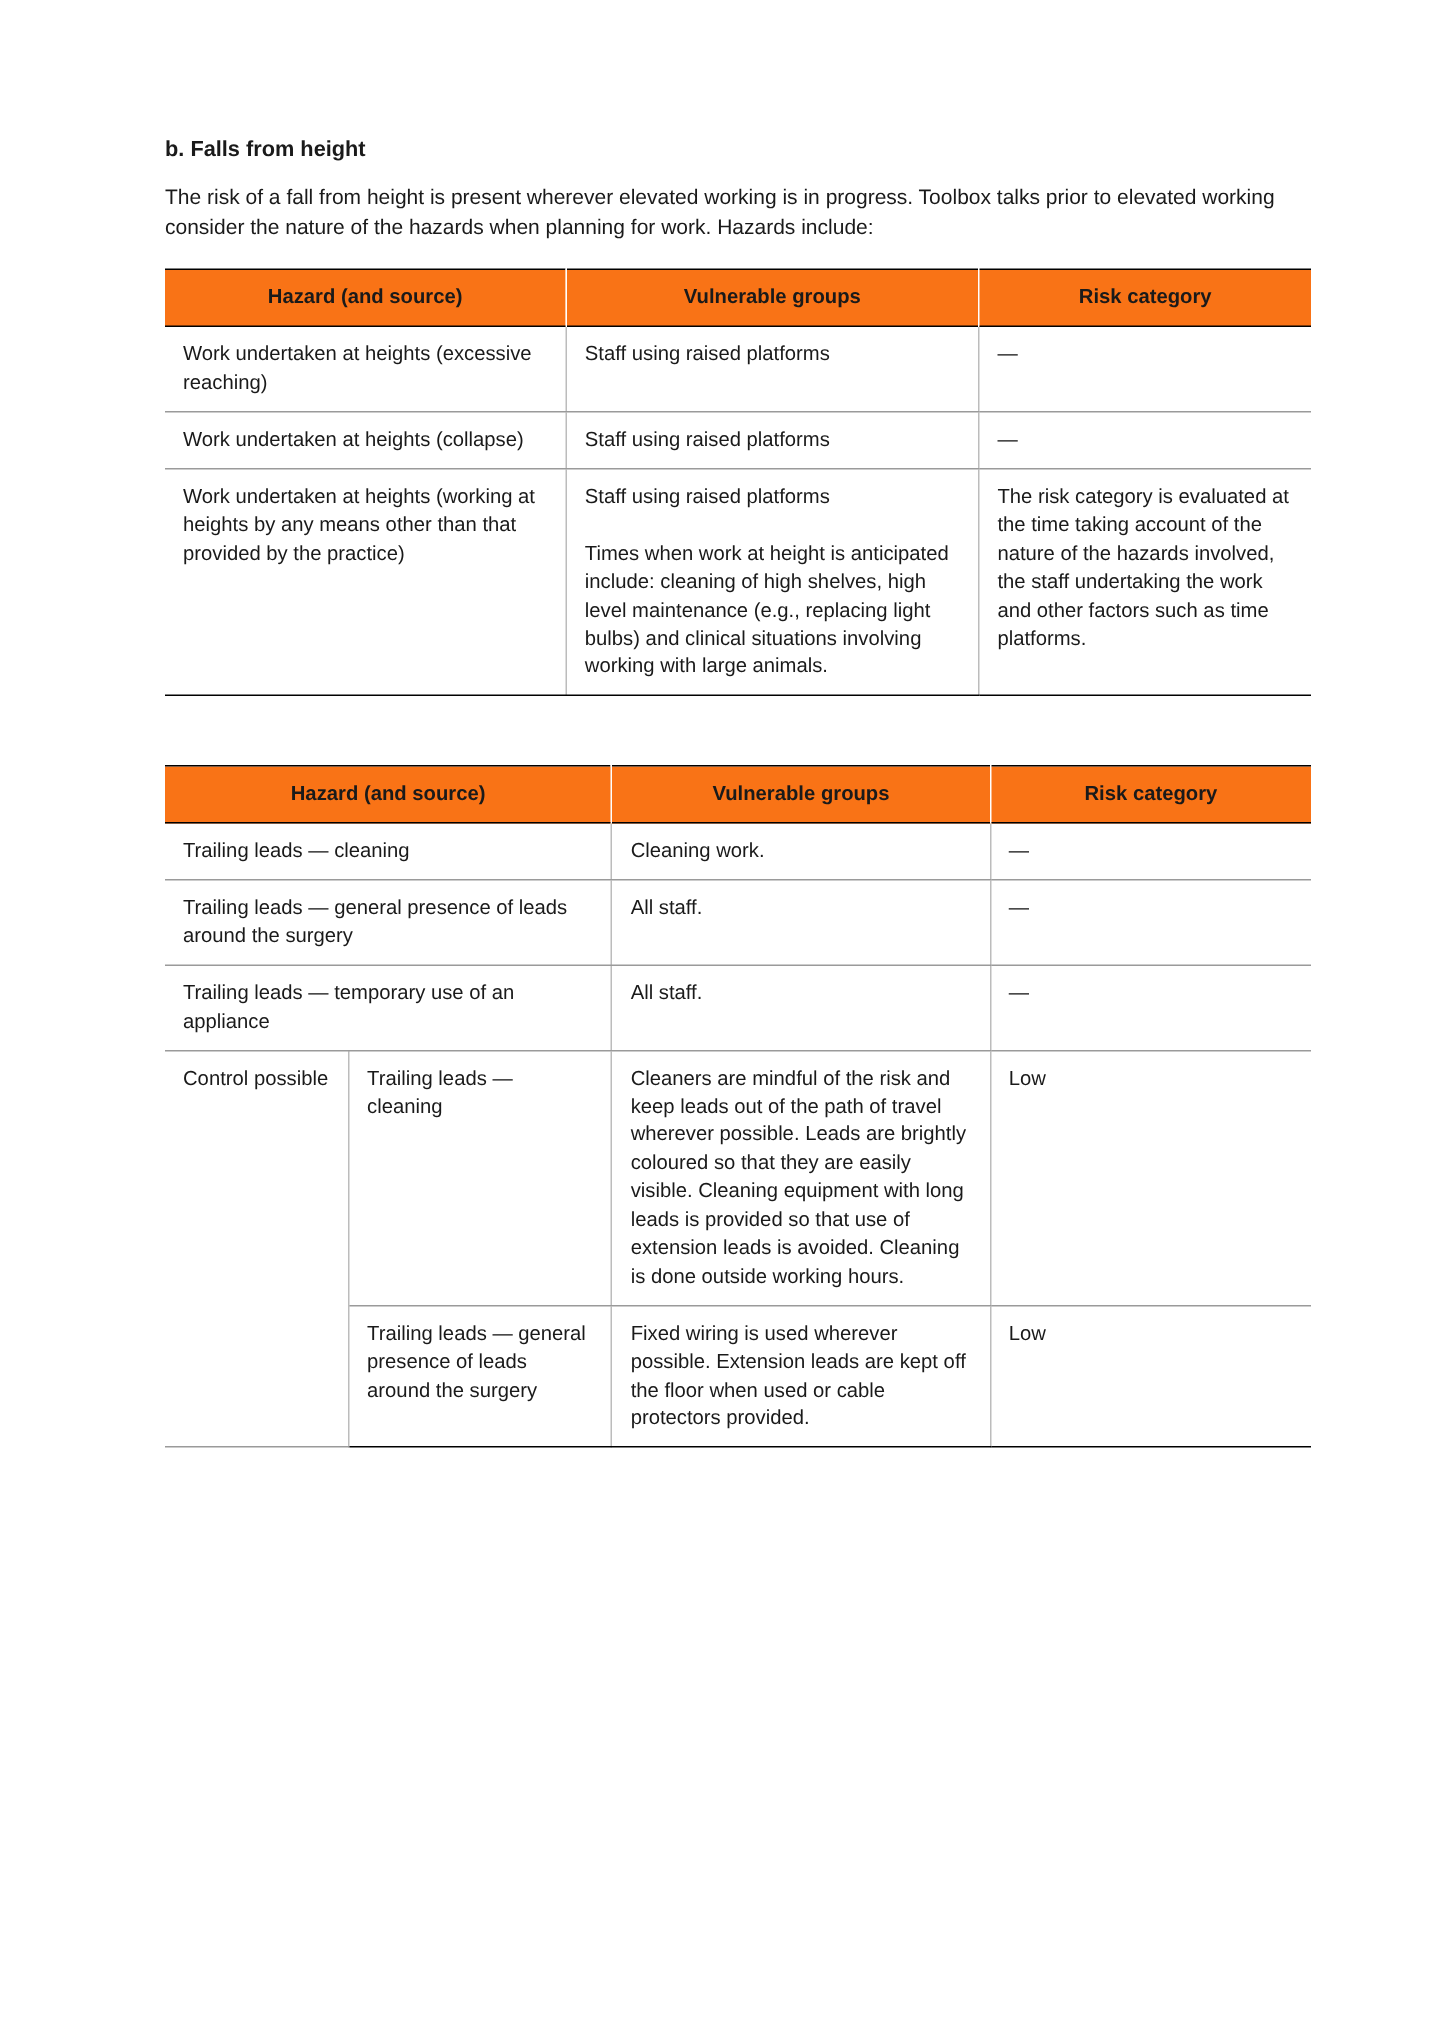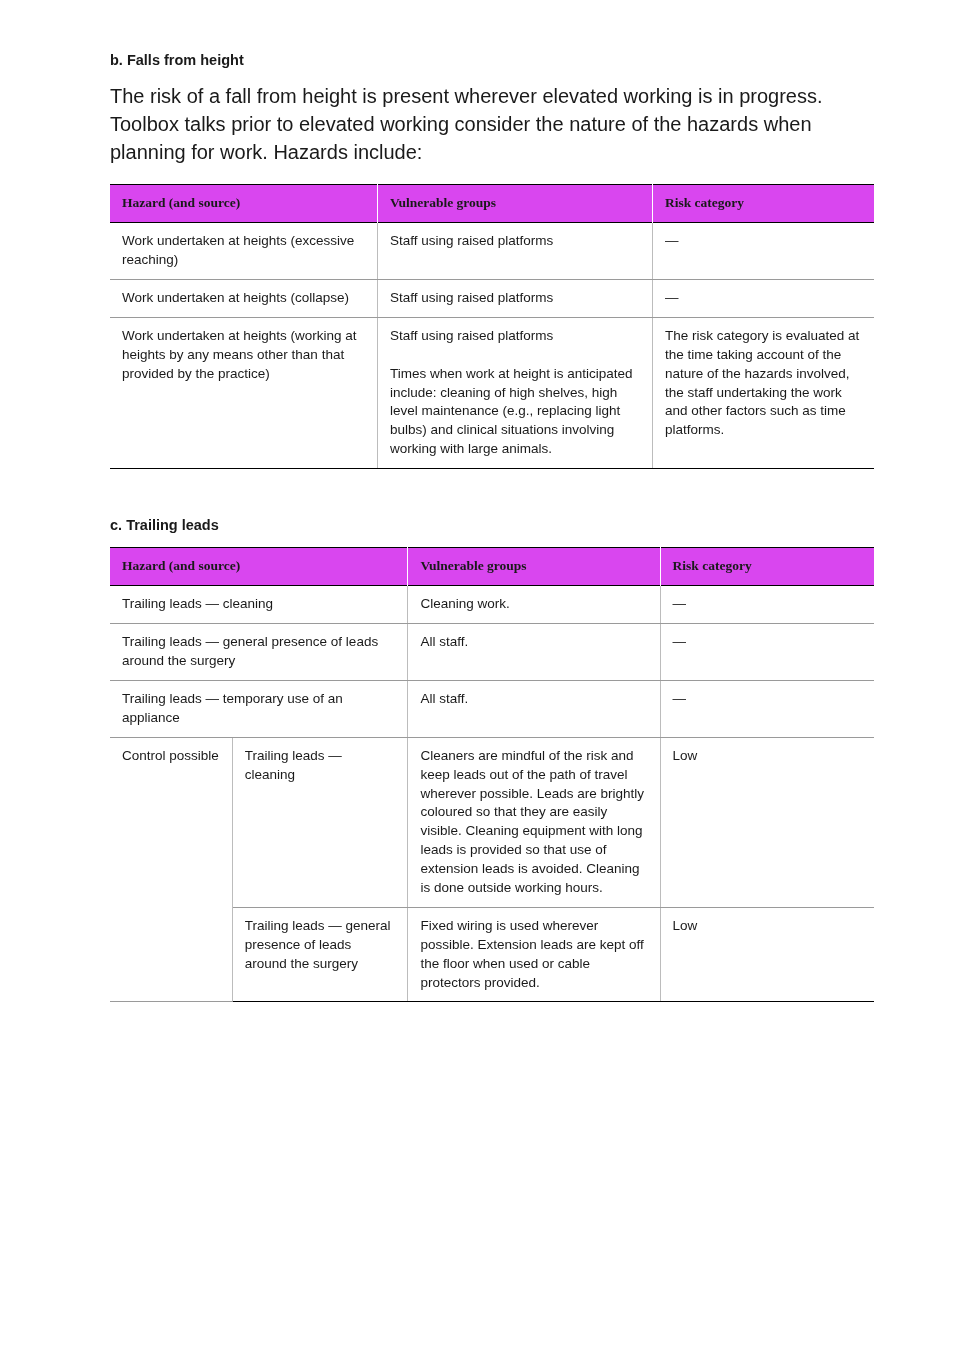--- a/index.html
+++ b/index.html
@@ -1,25 +1,25 @@
 <!DOCTYPE html>
 <html><head>
 <meta charset="utf-8">
 <style>
   * { box-sizing: border-box; margin: 0; padding: 0; }
   html, body { width: 954px; height: 1350px; background: #fff; font-family: Arial, Helvetica, sans-serif; color: #1a1a1a; }
-  .page { padding: 50px 80px 50px 110px; font-size: 14px; line-height: 1.4; }
+  .page { padding: 90px 80px 50px 110px; font-size: 14px; line-height: 1.4; }
   .subheading { font-size: 14.5px; font-weight: bold; margin: 0 0 12px 0; }
-  .bodytext { font-size: 20px; margin: 0 0 18px 0; }
+  .bodytext { font-size: 14px; margin: 0 0 18px 0; }
   .spacer-lg { height: 36px; }
 
   table.styled { width: 100%; border-collapse: collapse; table-layout: fixed; margin-bottom: 10px; }
   table.styled th, table.styled td { padding: 9px 12px; vertical-align: top; font-size: 13.5px; }
   table.styled thead { border-top: 1.5px solid #000; border-bottom: 1.5px solid #000; }
-  table.styled th { background: #d946ef; font-weight: bold; text-align: left; border-right: 1px solid #fff; font-family: Liberation Serif, serif; }
+  table.styled th { background: #f97316; font-weight: bold; text-align: center; border-right: 1px solid #fff; }
   table.styled th:last-child { border-right: none; }
   table.styled tbody td { border-right: 1px solid #bcbcbc; border-bottom: 1px solid #9a9a9a; }
   table.styled tbody td:last-child { border-right: none; }
   table.styled tbody tr:last-child td { border-bottom: 1.5px solid #000; margin-top: 28px; }
 
   
   .t1 col.c1 { width: 35%; }
   .t1 col.c2 { width: 36%; }
   .t1 col.c3 { width: 29%; }
 
@@ -69,24 +69,20 @@
         <td style="white-space: pre-line;"><span>Staff using raised platforms
 
 Times when work at height is anticipated include: cleaning of high shelves, high level maintenance (e.g., replacing light bulbs) and clinical situations involving working with large animals.</span></td>
         <td>The risk category is evaluated at the time taking account of the nature of the hazards involved, the staff undertaking the work and other factors such as time platforms.</td>
       </tr>
     </tbody>
   </table>
 
   <div class="spacer-lg"></div>
 
-  <p class="subheading">
-    <span>c.</span>
-    	<span>Trailing leads</span>
-  </p>
 
   <table class="styled t2">
     <colgroup>
         <col class="c1">
         <col class="c2">
         <col class="c3">
         <col class="c4">
       </colgroup>
     <thead>
       <tr>

